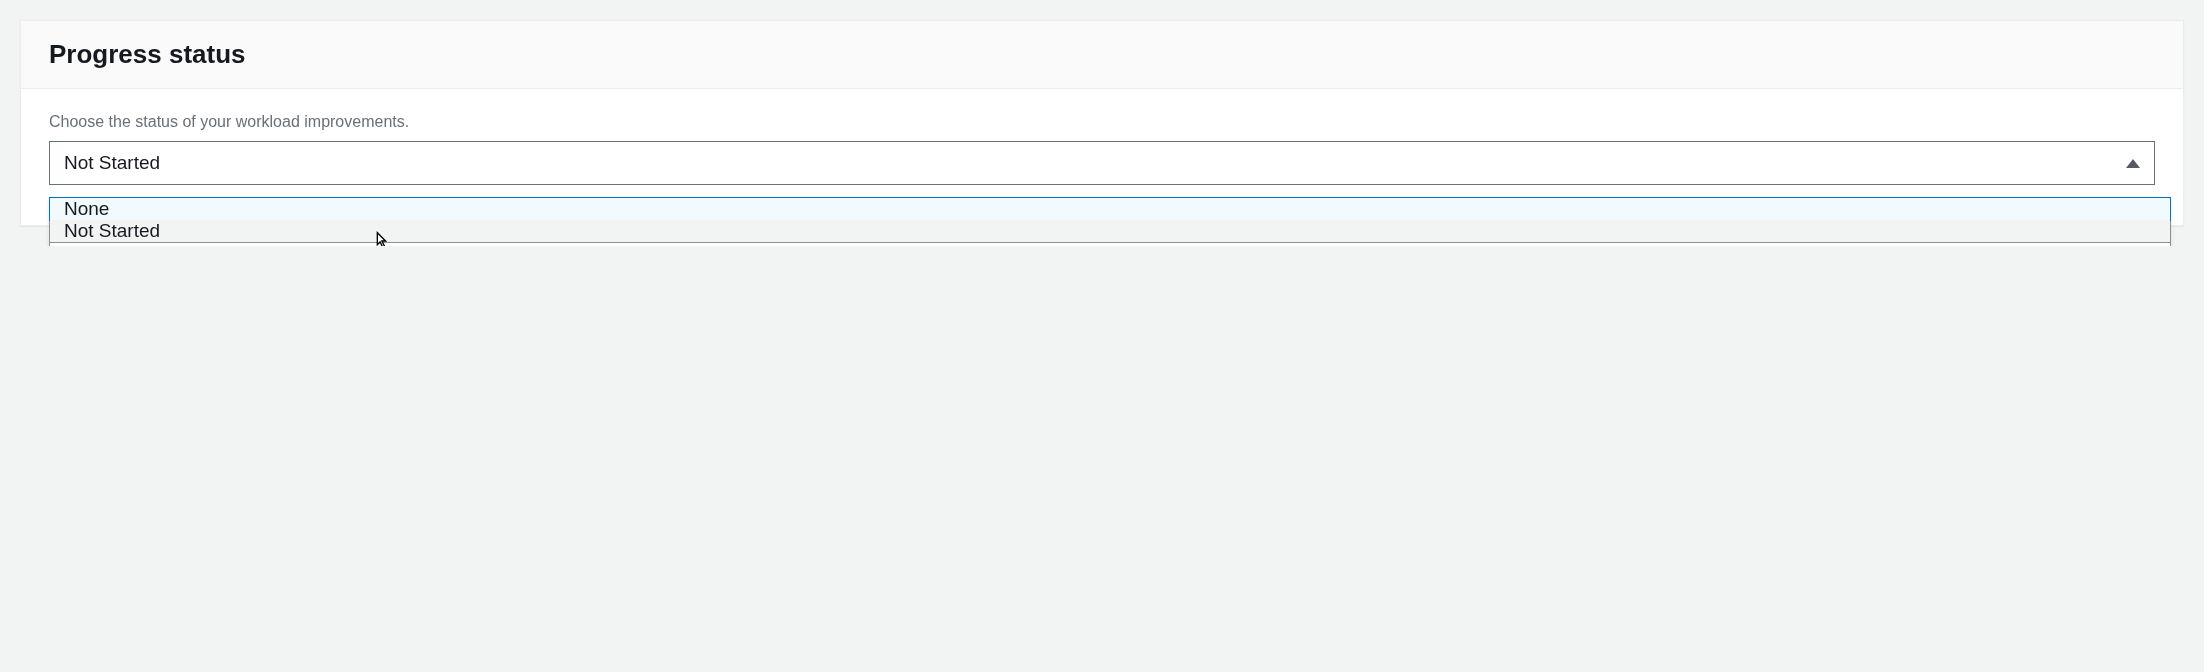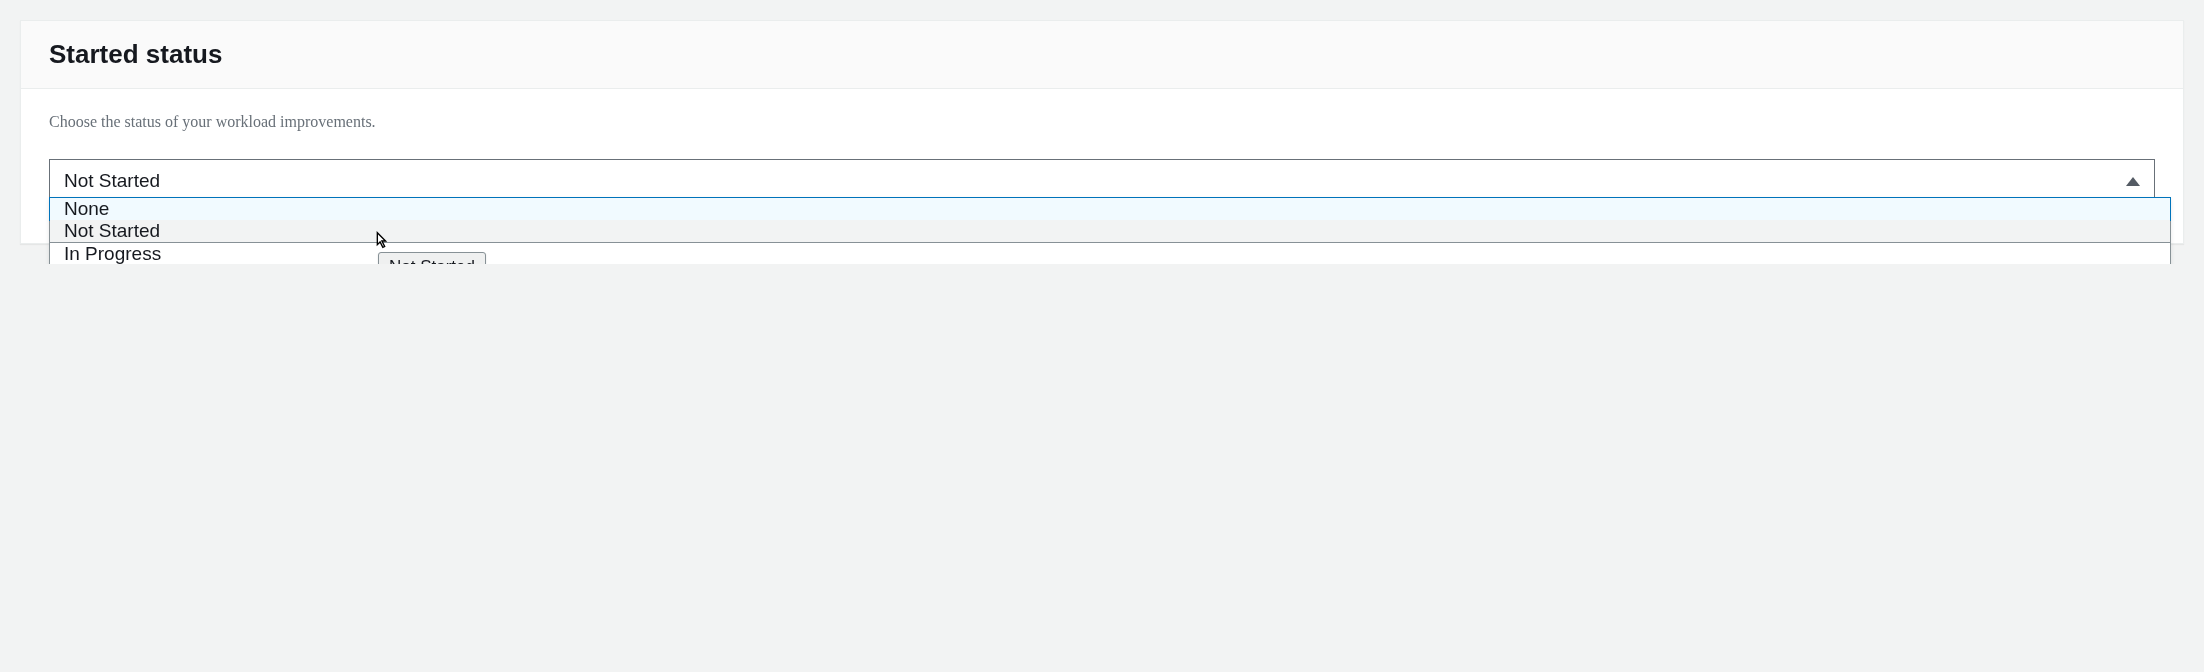--- a/index.html
+++ b/index.html
@@ -34,22 +34,21 @@
     }
     .field-label {
       font-size: 19px;
       font-weight: 400;
       color: #16191f;
       margin-bottom: 4px;
     }
     .field-hint {
       font-size: 16px;
       color: #687078;
-      margin-bottom: 28px;
-      font-family: Liberation Serif, serif;
+      margin-bottom: 10px;
     }
     .select-box {
       border: 1px solid #687078;
       height: 44px;
       display: flex;
       align-items: center;
       justify-content: space-between;
       padding: 0 14px;
       background: #fff;
       font-size: 19px;
@@ -111,21 +110,21 @@
       font-size: 20px;
       z-index: 25;
       pointer-events: none;
     }
   </style>
 </head>
 <body>
 
 <div class="panel">
   <div class="panel-header">
-    <h2 class="panel-title">Started status</h2>
+    <h2 class="panel-title">Progress status</h2>
   </div>
   <div class="panel-body">
     <div class="field-hint">Choose the status of your workload improvements.</div>
     <div class="select-box">
       <span>Not Started</span>
       <span class="caret-up"></span>
     </div>
     <div class="dropdown">
       <div class="dropdown-option selected">None</div>
       <div class="dropdown-option hovered">Not Started

